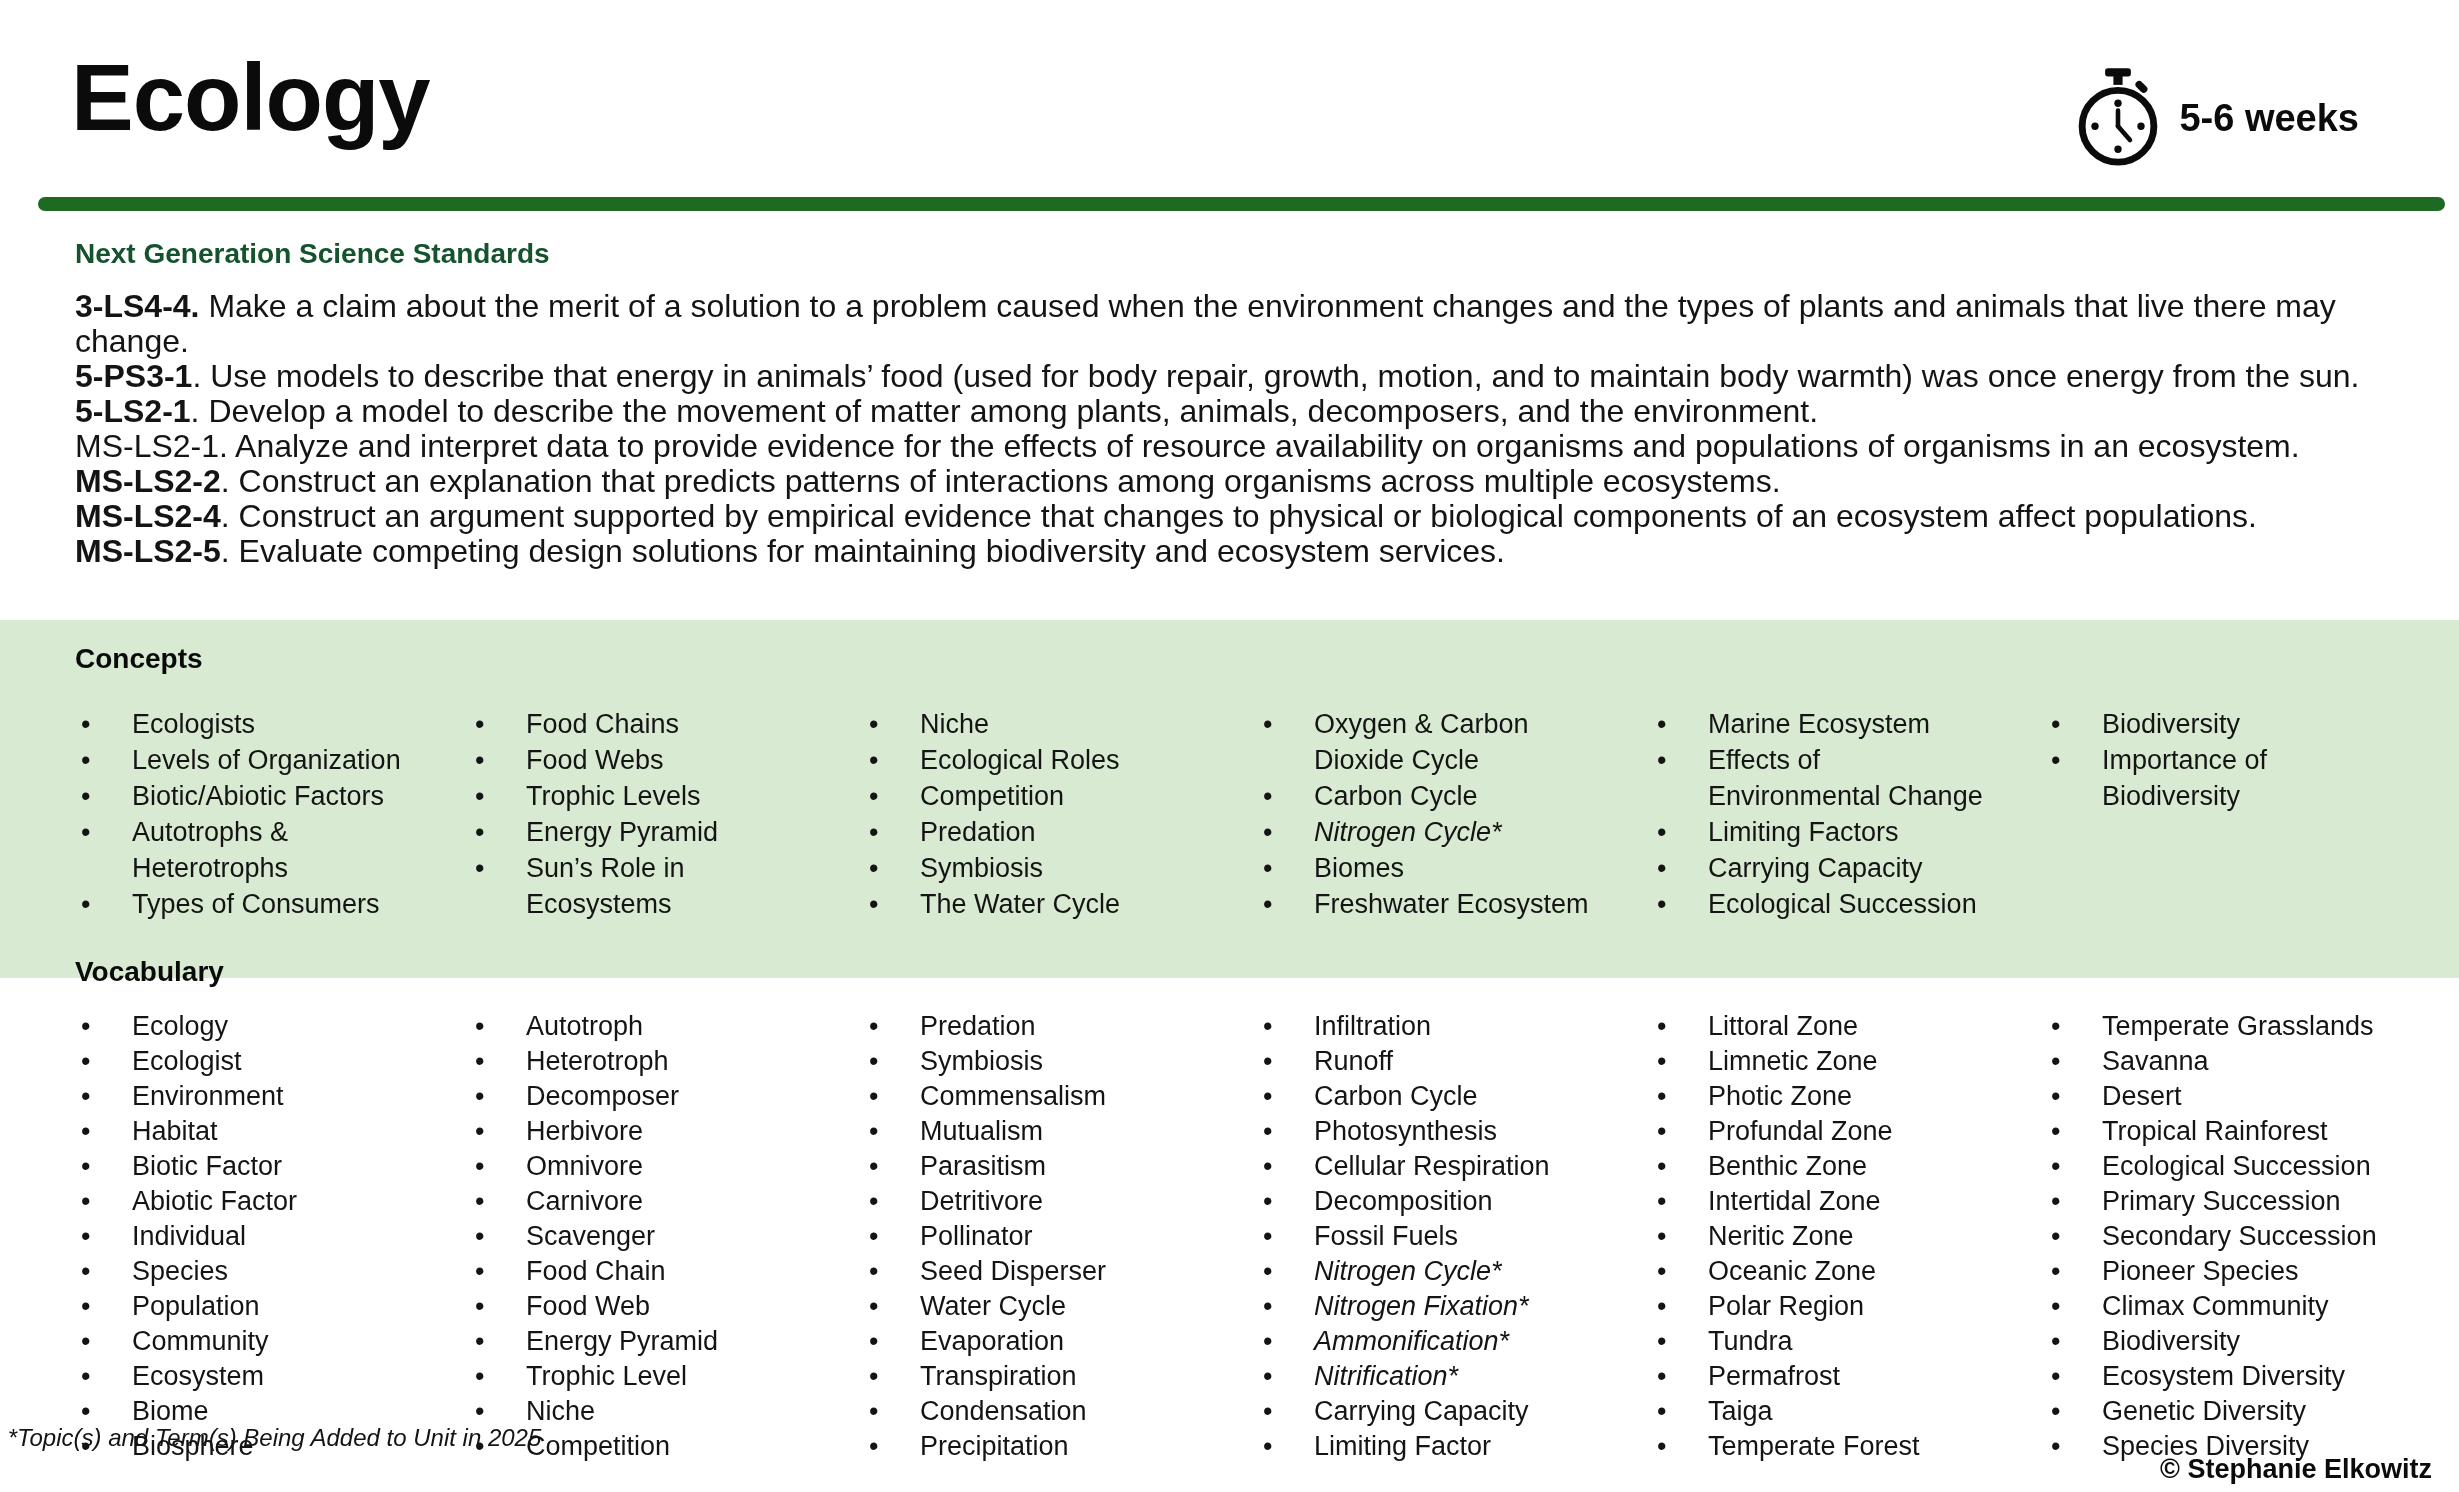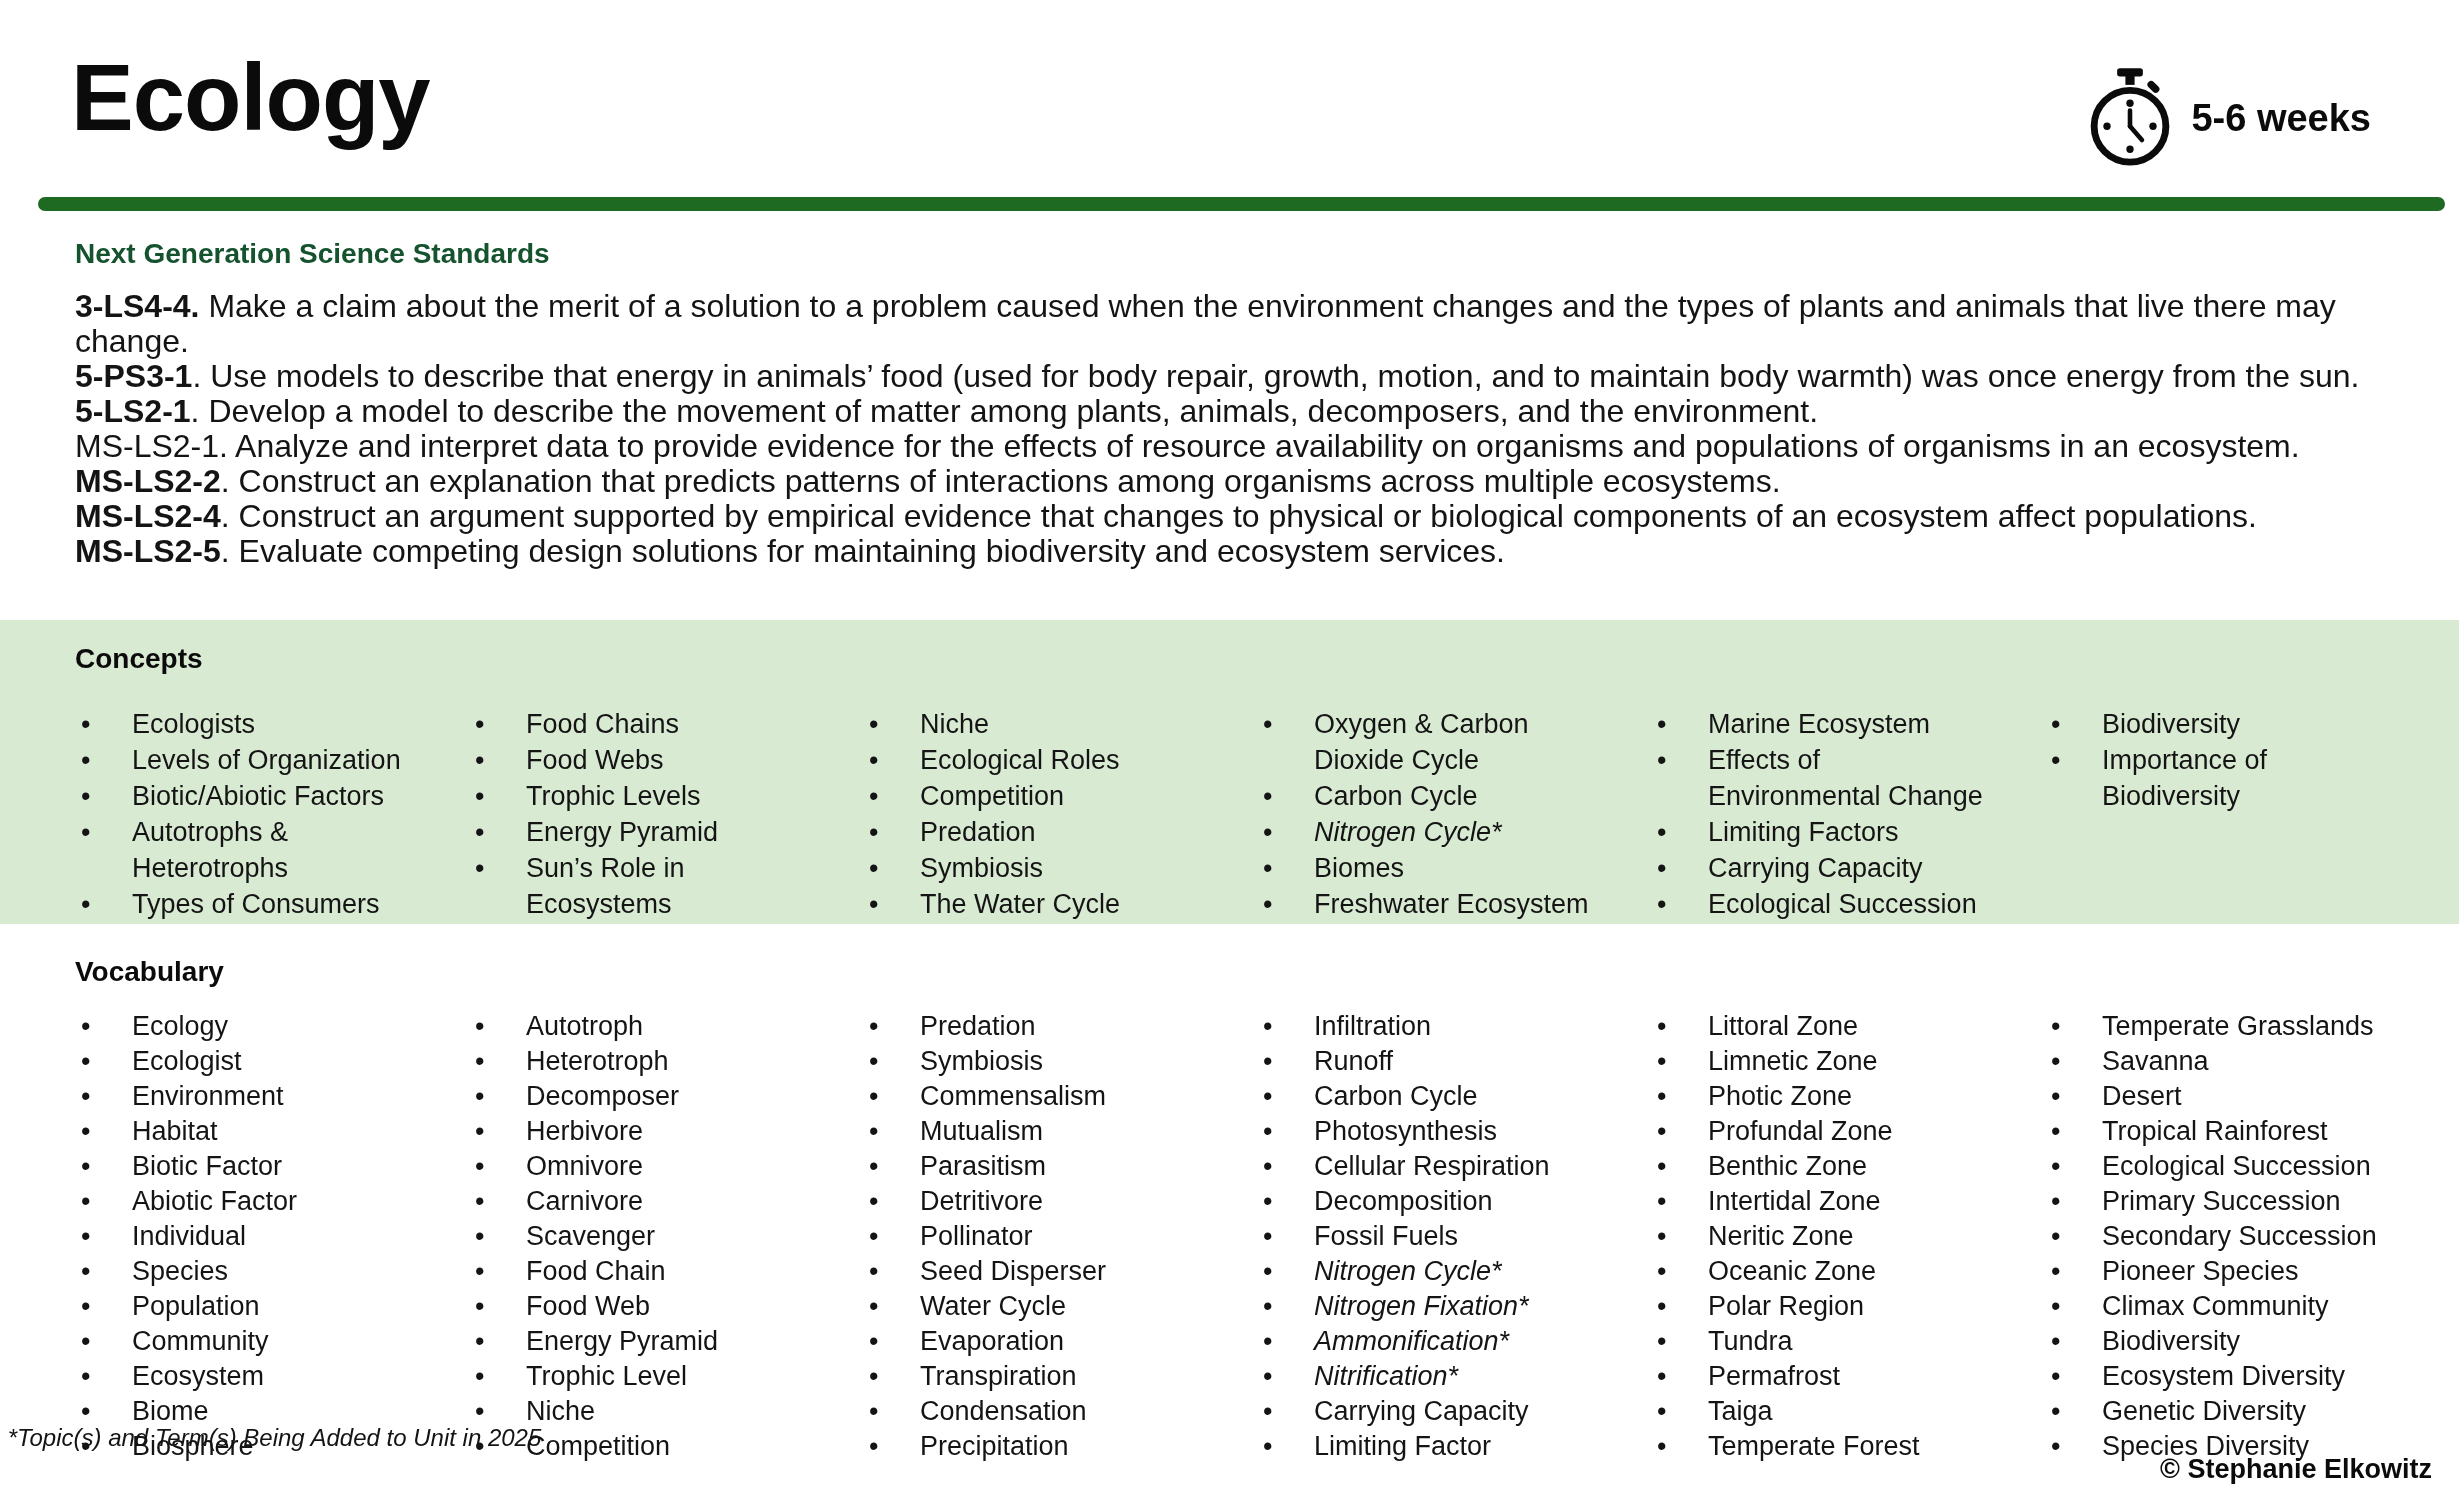--- a/index.html
+++ b/index.html
@@ -6,21 +6,21 @@
   .page{
     position:relative;width:2459px;height:1493px;overflow:hidden;background:#ffffff;
     font-family:"Liberation Sans", sans-serif;color:#121212;
   }
   
   .title{
     position:absolute;left:71px;top:44px;margin:0;
     font-size:94px;font-weight:700;letter-spacing:-1px;color:#0b0b0b;
   }
   .duration{
-    position:absolute;right:88px;top:67px;
+    position:absolute;right:100px;top:67px;
     display:flex;align-items:center;gap:15px;
   }
   .duration svg{display:block;}
   .duration-label{font-size:38px;font-weight:700;color:#0b0b0b;white-space:nowrap;}
   
   .rule{
     position:absolute;left:38px;top:197px;width:2407px;height:14.4px;
     border-radius:8.6px;
   }
   
@@ -30,21 +30,21 @@
   }
   .standards-list{
     position:absolute;left:75px;top:289px;width:2356px;
   }
   .std{margin:0;font-size:32px;line-height:35px;color:#141414;}
   .code{font-weight:400;}
   .code.bold{font-weight:700;}
   .std-text{white-space:pre-wrap;}
   
   .concepts-band{
-    position:absolute;left:0;top:620px;width:2459px;height:304px;
+    position:absolute;left:0;top:620px;width:2459px;height:358px;
   }
   .concepts-heading{
     position:absolute;left:75px;top:23px;margin:0;
     font-size:28px;font-weight:700;color:#0b0b0b;
   }
   .concepts-cols{position:absolute;left:58px;top:86px;width:2373px;display:flex;}
   
   .vocab-heading{
     position:absolute;left:75px;top:956px;margin:0;
     font-size:28px;font-weight:700;color:#0b0b0b;

